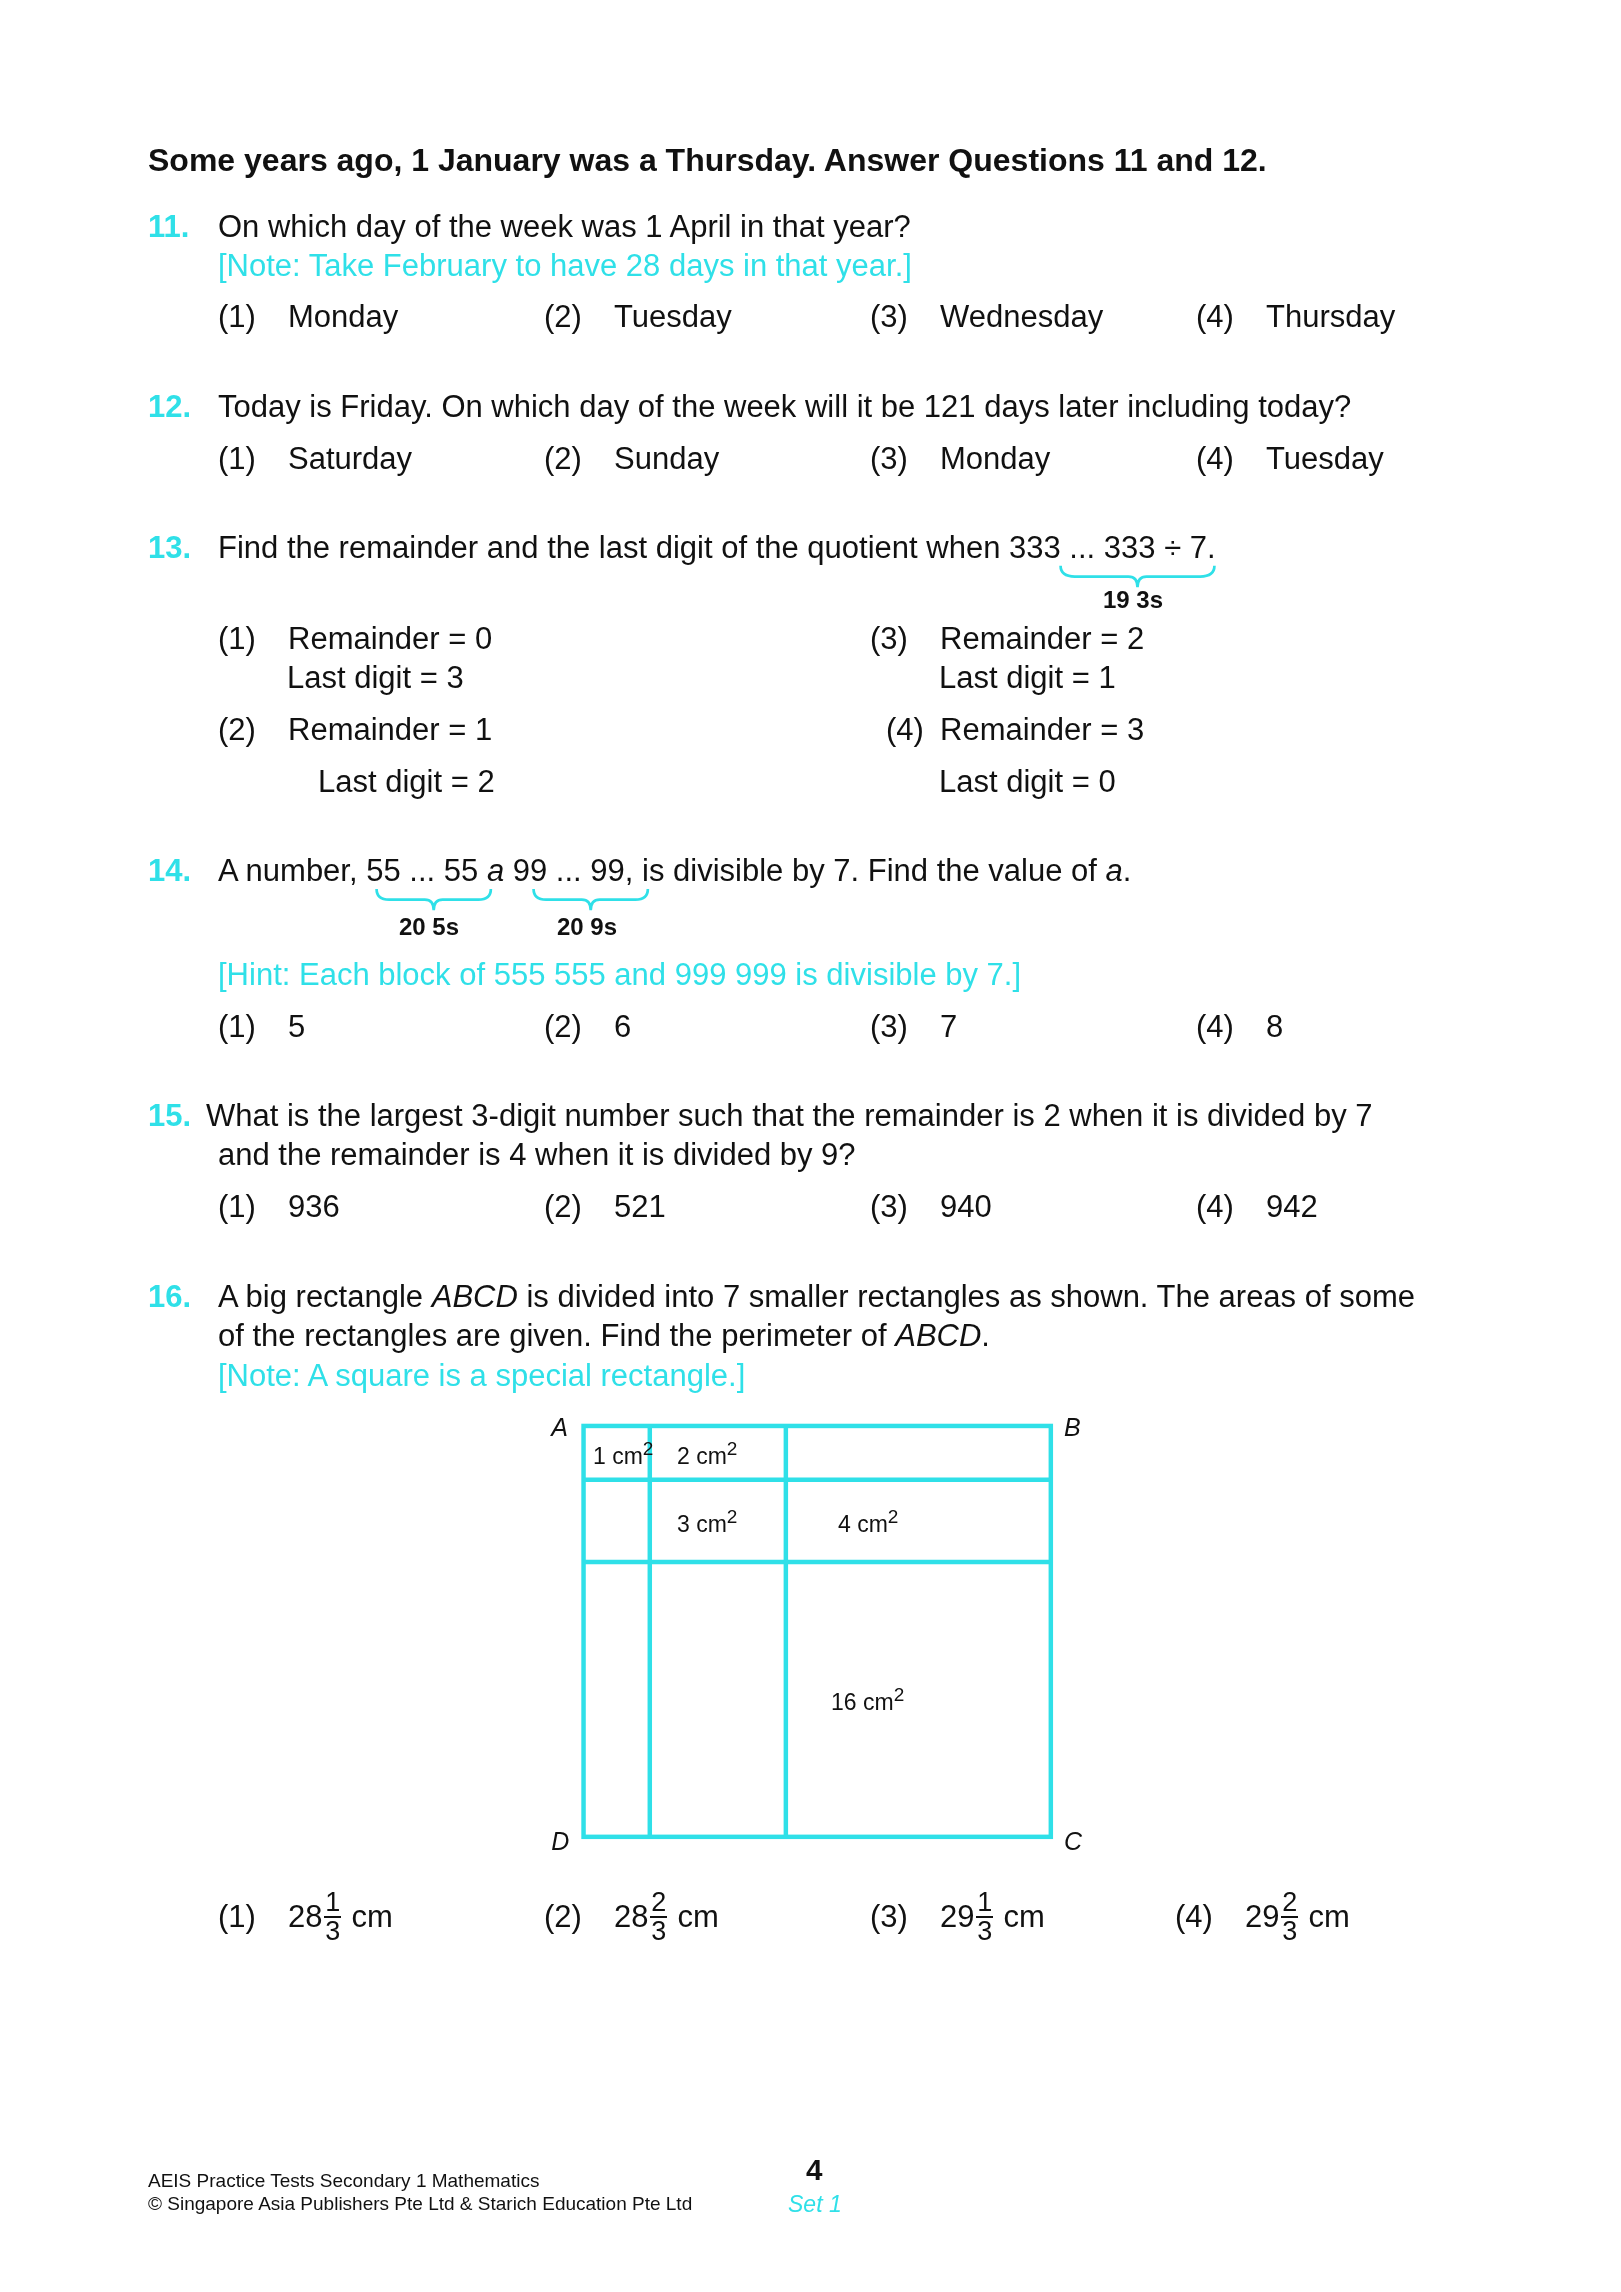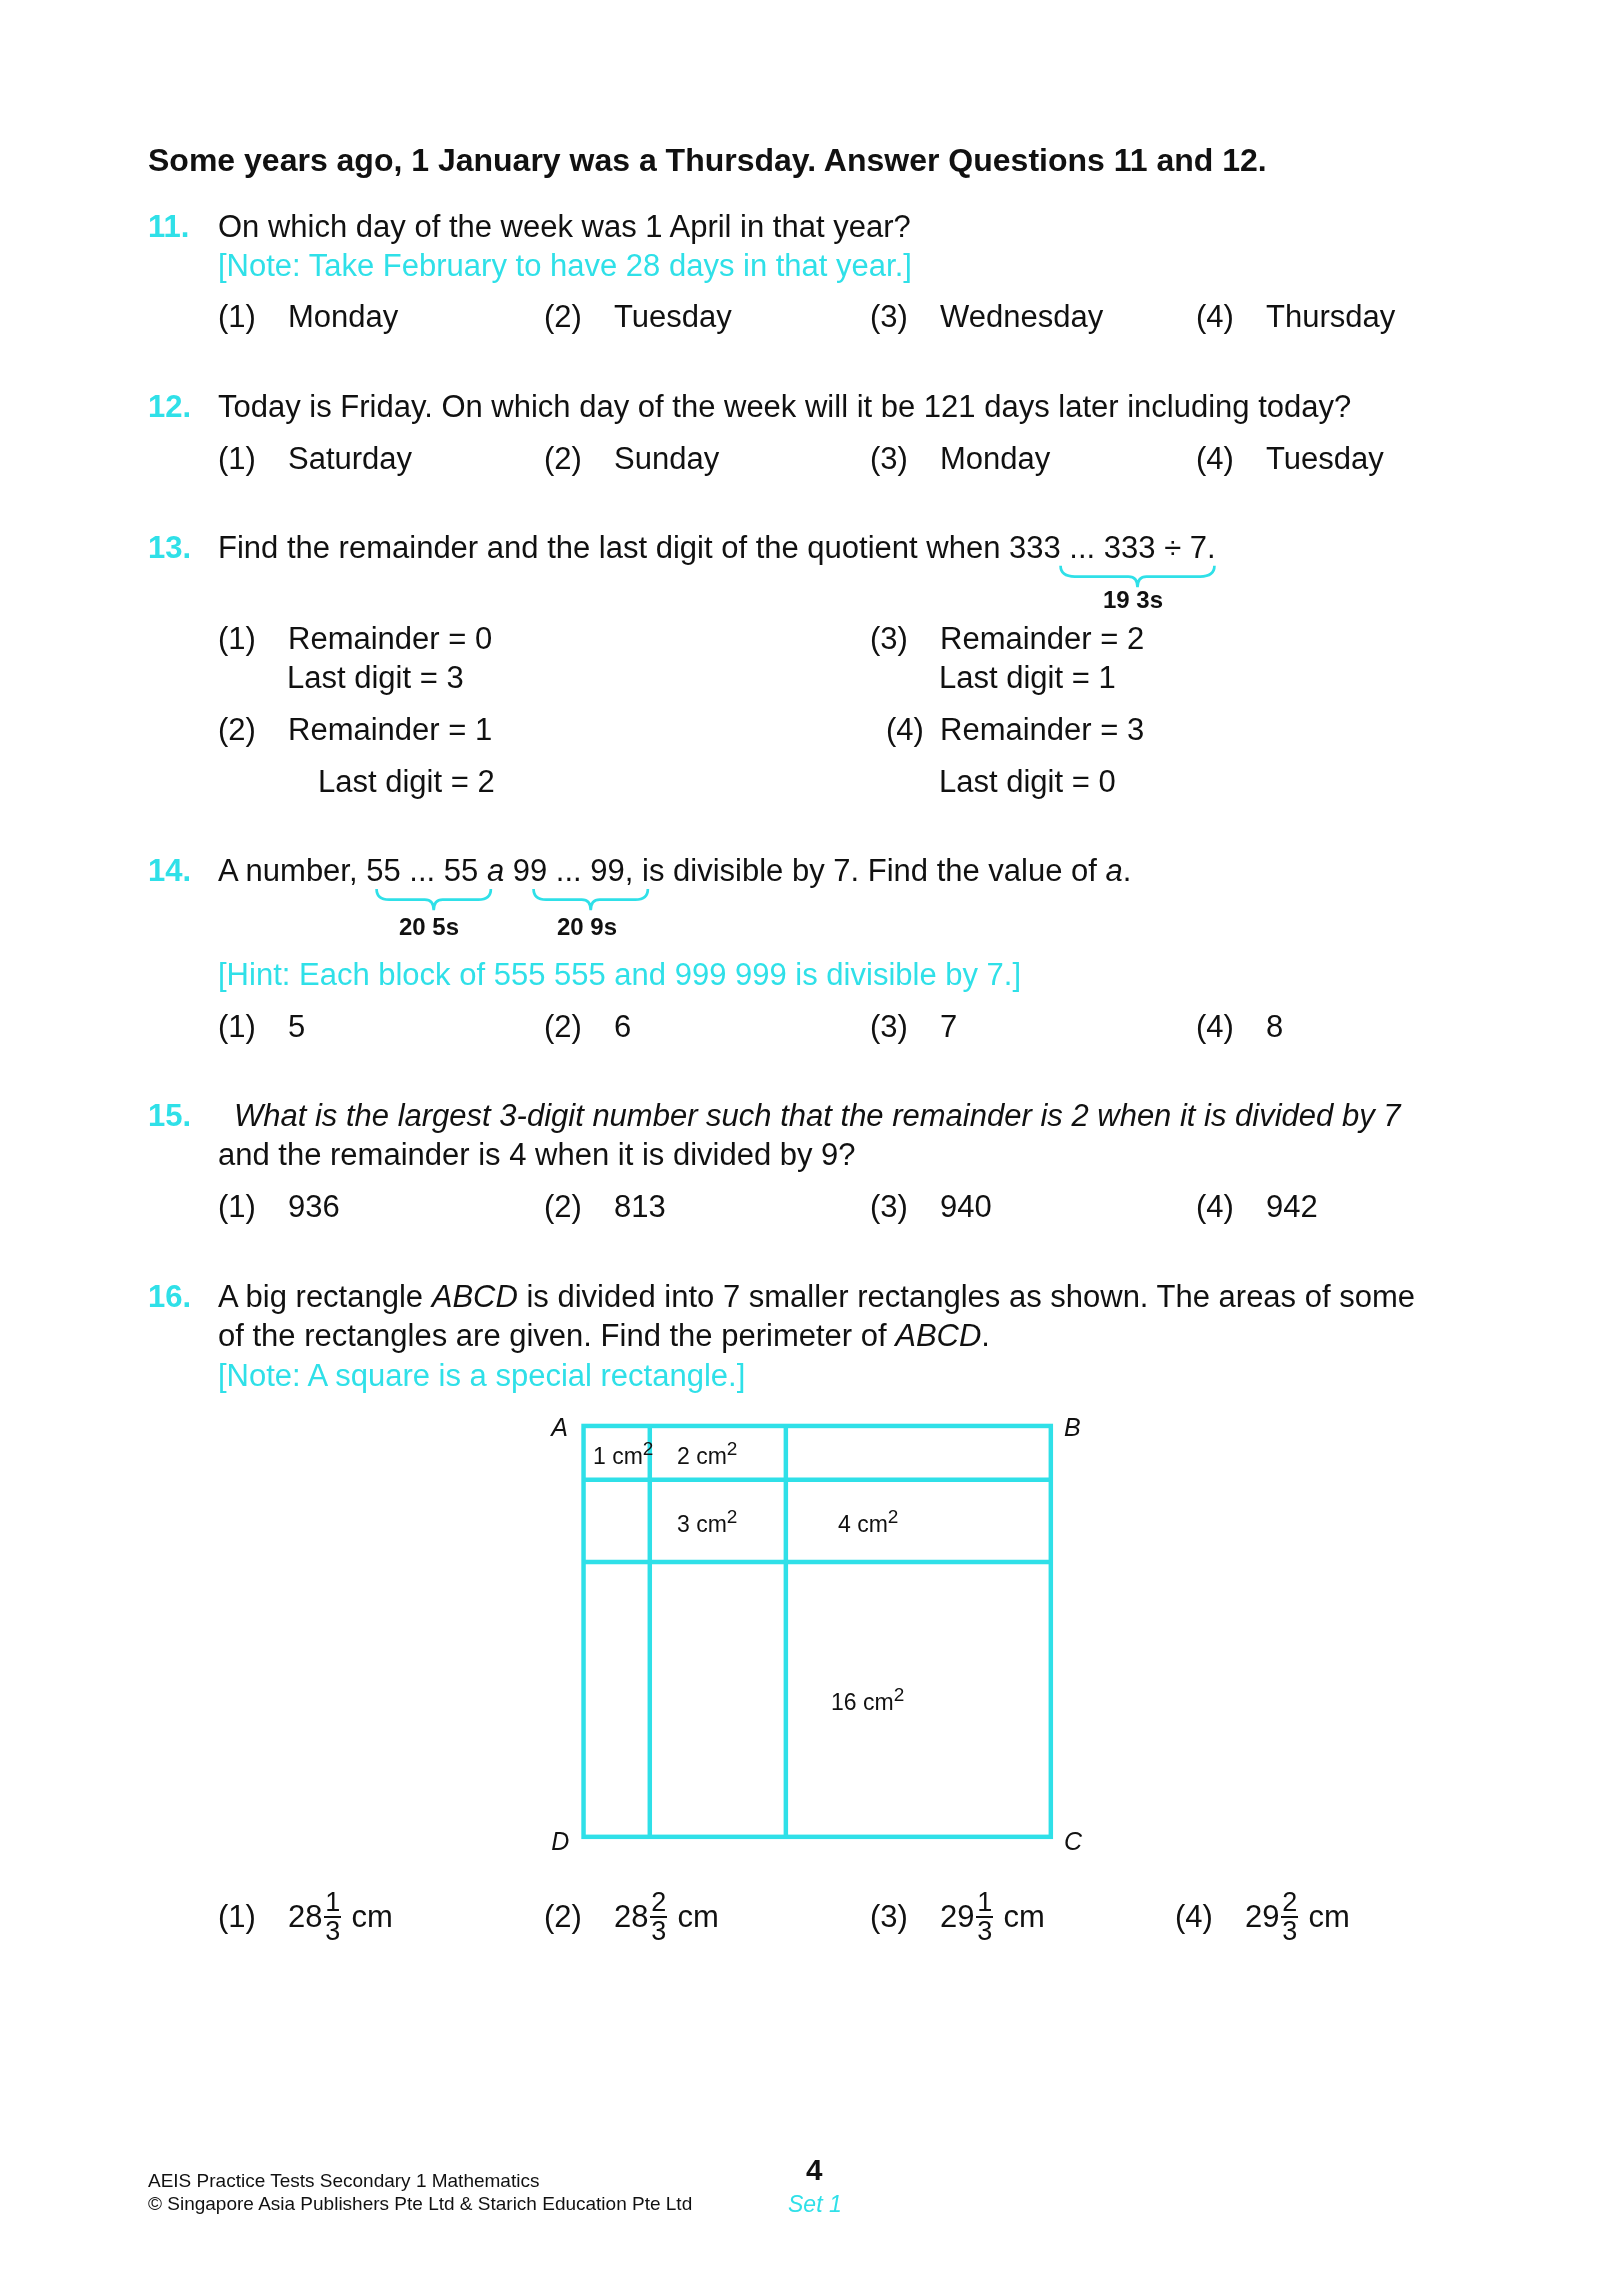--- a/index.html
+++ b/index.html
@@ -75,24 +75,24 @@
 </svg>
 <div class="abs brace-label" style="left:399px; top:913px;">20 5s</div>
 <div class="abs brace-label" style="left:557px; top:913px;">20 9s</div>
 <div class="abs note" style="left:218px; top:957px;">[Hint: Each block of 555 555 and 999 999 is divisible by 7.]</div>
 <div class="abs opt" style="left:218px; top:1009px;"><span class="lbl">(1)</span><span>5</span></div>
 <div class="abs opt" style="left:544px; top:1009px;"><span class="lbl">(2)</span><span>6</span></div>
 <div class="abs opt" style="left:870px; top:1009px;"><span class="lbl">(3)</span><span>7</span></div>
 <div class="abs opt" style="left:1196px; top:1009px;"><span class="lbl">(4)</span><span>8</span></div>
 
 <div class="abs qnum" style="left:148px; top:1098px;">15.</div>
-<div class="abs qtext" style="left:234px; top:1098px;font-style:italic;">What is the largest 3-digit number such that the remainder is 2 when it is divided by 7</div>
+<div class="abs qtext" style="left:206px; top:1098px;">What is the largest 3-digit number such that the remainder is 2 when it is divided by 7</div>
 <div class="abs qtext" style="left:218px; top:1137px;">and the remainder is 4 when it is divided by 9?</div>
 <div class="abs opt" style="left:218px; top:1189px;"><span class="lbl">(1)</span><span>936</span></div>
-<div class="abs opt" style="left:544px; top:1189px;"><span class="lbl">(2)</span><span>813</span></div>
+<div class="abs opt" style="left:544px; top:1189px;"><span class="lbl">(2)</span><span>521</span></div>
 <div class="abs opt" style="left:870px; top:1189px;"><span class="lbl">(3)</span><span>940</span></div>
 <div class="abs opt" style="left:1196px; top:1189px;"><span class="lbl">(4)</span><span>942</span></div>
 
 <div class="abs qnum" style="left:148px; top:1279px;">16.</div>
 <div class="abs qtext" style="left:218px; top:1279px;"><span>A big rectangle </span><span class="italic">ABCD</span><span> is divided into 7 smaller rectangles as shown. The areas of some</span></div>
 <div class="abs qtext" style="left:218px; top:1318px;"><span>of the rectangles are given. Find the perimeter of </span><span class="italic">ABCD</span><span>.</span></div>
 <div class="abs note" style="left:218px; top:1358px;">[Note: A square is a special rectangle.]</div>
 
 <div class="abs" style="left:537px; top:1406px; width:555px; height:466px;">
   <svg width="555" height="466" viewBox="0 0 620 520">

